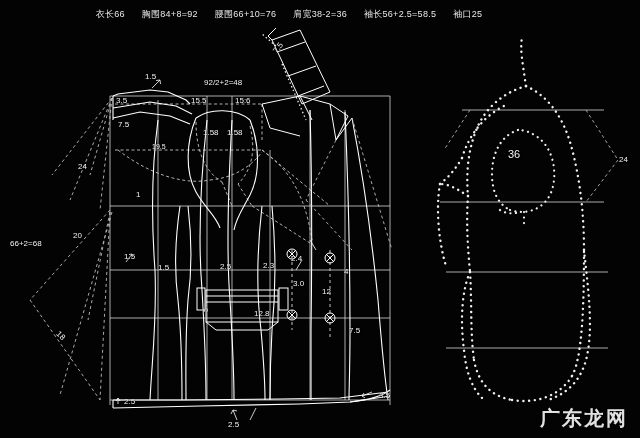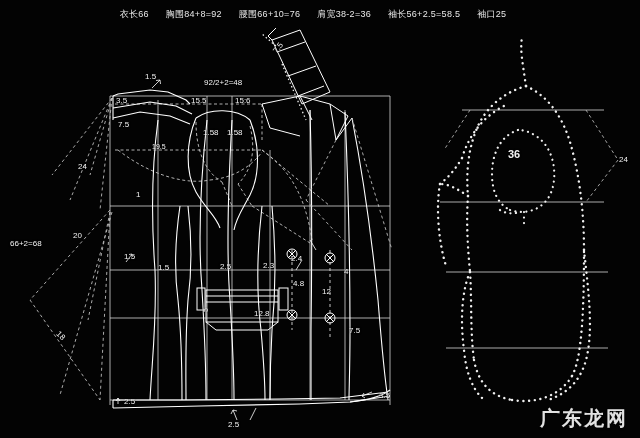--- a/index.html
+++ b/index.html
@@ -1,27 +1,27 @@
 <!DOCTYPE html>
 <html><head>
 <meta charset="utf-8">
 <style>
   html,body{margin:0;padding:0;background:#000;}
   body{width:640px;height:438px;overflow:hidden;font-family:"Liberation Sans",sans-serif;}
   #stage{position:relative;width:640px;height:438px;background:#030303;overflow:hidden;}
   #stage svg{position:absolute;left:0;top:0;}
 
   .hdr{position:absolute;top:8px;left:0;width:578px;text-align:center;color:#e8e8e8;
-       font-size:9px;letter-spacing:.3px;white-space:nowrap;padding-left:24px;}
+       font-size:9px;letter-spacing:.3px;white-space:nowrap;}
   .hdr span{margin:0 7px;}
 
   .lbl{position:absolute;color:#f2f2f2;font-size:8px;line-height:8px;white-space:nowrap;
        text-shadow:0 0 2px #000;}
   .lbl.sm{font-size:7px;}
-  .lbl.big{font-size:11px;font-weight:bold;}
+  .lbl.big{font-size:11px;font-weight:normal;}
   .rot-90{transform:rotate(-90deg);transform-origin:left top;}
   .rot-55{transform:rotate(-52deg);transform-origin:left top;}
   .rot45{transform:rotate(45deg);transform-origin:left top;}
 
   .wm{position:absolute;right:12px;bottom:6px;color:#f4f4f4;font-size:20px;font-weight:bold;
       letter-spacing:2px;opacity:.92;text-shadow:0 1px 2px #000;font-family:"DejaVu Sans",sans-serif;}
 </style>
 </head>
 <body>
 
@@ -244,21 +244,21 @@
   <div class="lbl" style="left:73px;top:232px">20</div>
   <div class="lbl" style="left:10px;top:240px">66+2=68</div>
   <div class="lbl" style="left:136px;top:191px">1</div>
   <div class="lbl" style="left:124px;top:253px">1.5</div>
   <div class="lbl" style="left:158px;top:264px">1.5</div>
   <div class="lbl" style="left:220px;top:263px">2.5</div>
   <div class="lbl" style="left:254px;top:310px">12.8</div>
   <div class="lbl sm rot-90" style="left:202px;top:312px">5</div>
   <div class="lbl" style="left:263px;top:262px">2.3</div>
   <div class="lbl" style="left:291px;top:255px">2.4</div>
-  <div class="lbl" style="left:293px;top:280px">4.8</div>
+  <div class="lbl" style="left:293px;top:280px">3.0</div>
   <div class="lbl" style="left:322px;top:288px">12</div>
   <div class="lbl" style="left:344px;top:268px">4</div>
   <div class="lbl" style="left:349px;top:327px">7.5</div>
   <div class="lbl" style="left:124px;top:398px">2.5</div>
   <div class="lbl" style="left:228px;top:421px">2.5</div>
   <div class="lbl" style="left:379px;top:392px">3.5</div>
   <div class="lbl rot45" style="left:60px;top:330px">18</div>
   <div class="lbl rot-55" style="left:272px;top:50px">7.5</div>
 
   <div class="lbl big" style="left:508px;top:150px">36</div>

